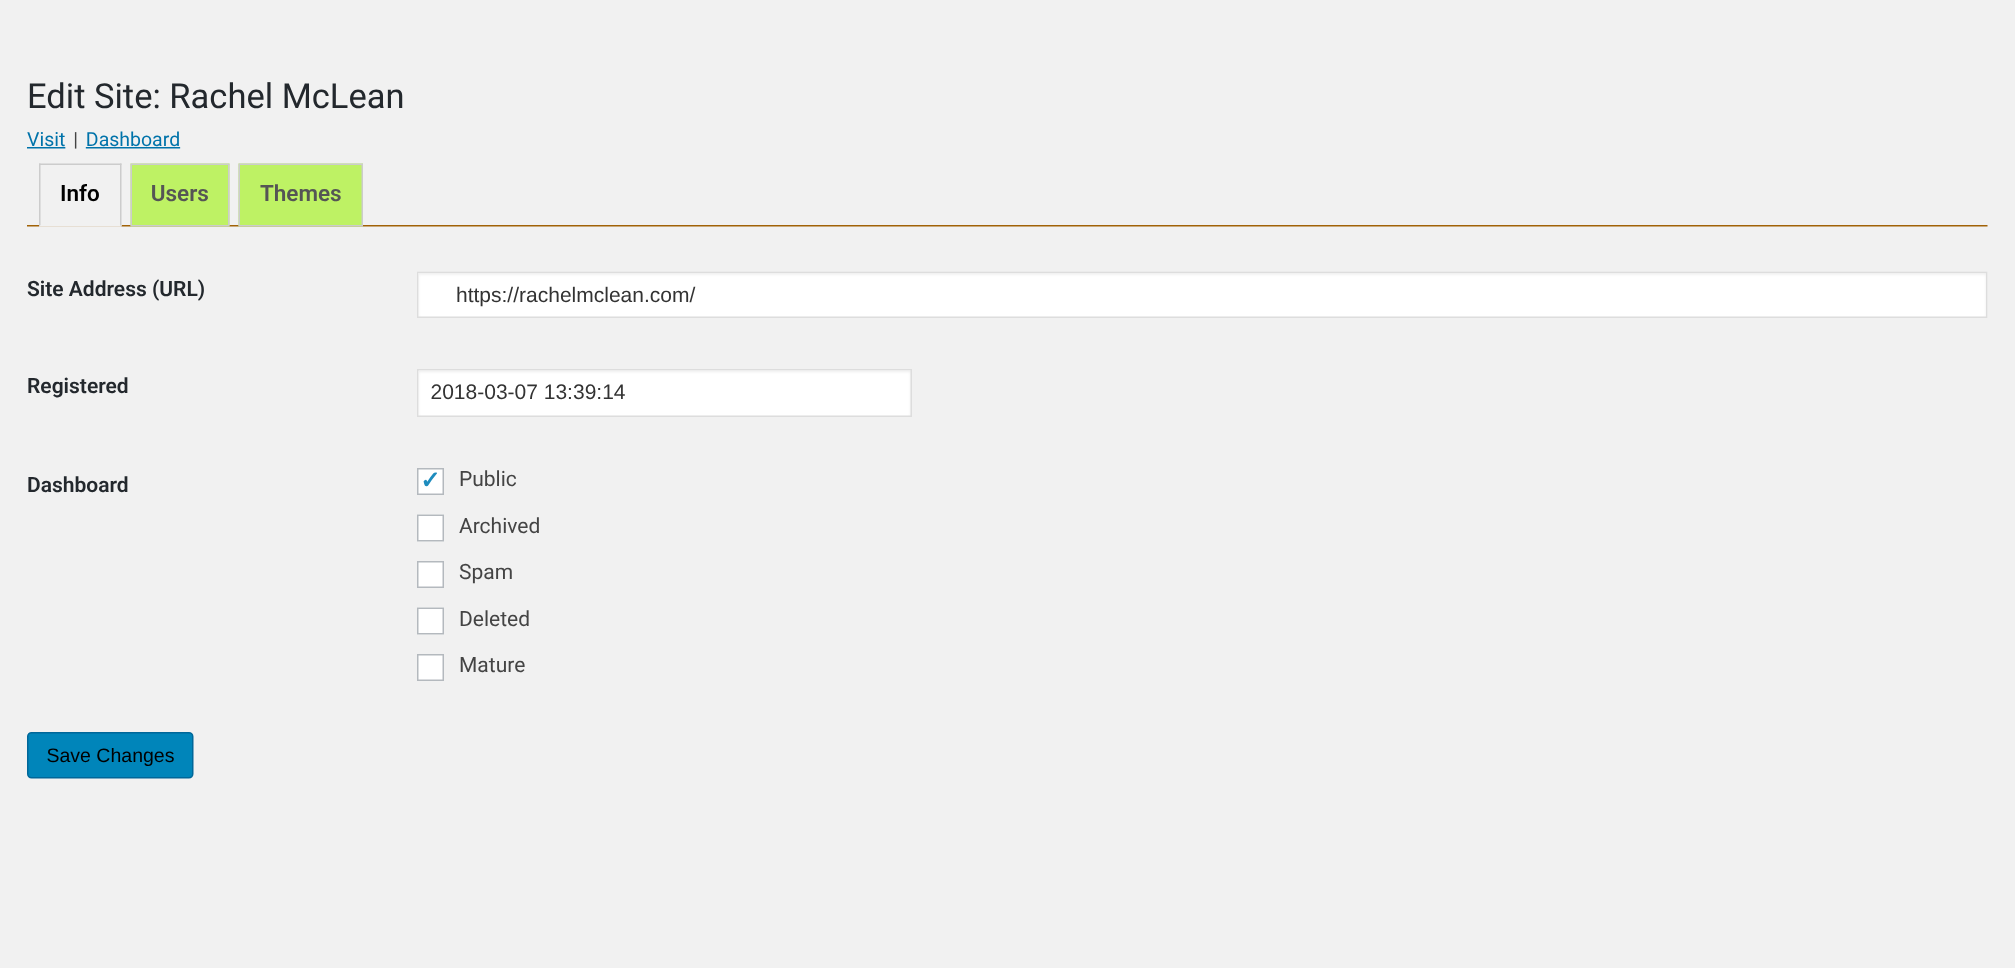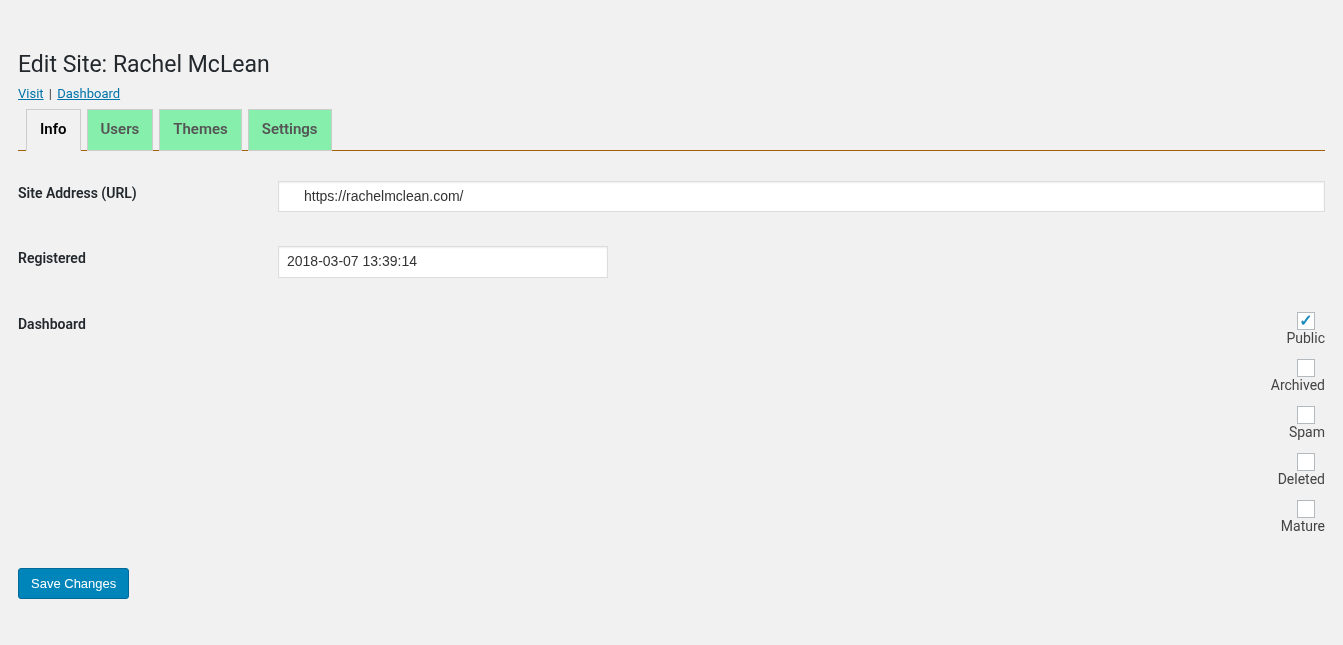--- a/index.html
+++ b/index.html
@@ -32,21 +32,21 @@
     .tab-row {
       display: flex;
       align-items: flex-end;
       border-bottom: 1px solid #a16207;
       margin-bottom: 26px;
       padding-left: 8px;
     }
     .tab {
       padding: 7px 13px;
       border: 1px solid #ccc;
-      background: #86efac;
+      background: #bef264;
       color: #555;
       font-size: 15px;
       font-weight: 600;
       margin-right: 6px;
       margin-bottom: -1px;
       cursor: pointer;
       line-height: 1.7;
     }
     .tab.active {
       background: #f1f1f1;
@@ -79,25 +79,24 @@
       background: #fff;
       color: #333;
       line-height: 1.4;
       box-shadow: inset 0 1px 2px rgba(0,0,0,0.07);
     }
     .text-input.wide { width: 100%; max-width: 1060px; padding-left: 25px; }
     .text-input.medium { width: 330px; }
     .attr-list { list-style: none; }
     .attr-list li {
       display: flex;
-      align-items: flex-end;
+      align-items: flex-start;
       font-size: 14px;
       color: #444;
       margin-bottom: 13px;
-      flex-direction: column;
     }
     .attr-list li:last-child { margin-bottom: 0; }
     .checkbox {
       appearance: none;
       width: 18px; height: 18px;
       border: 1px solid #b4b9be;
       background: #fff;
       margin-right: 10px;
       display: inline-flex;
       align-items: center;
@@ -107,21 +106,21 @@
     .checkbox:checked::before {
       content: "✓";
       color: #1e8cbe;
       font-size: 16px;
       font-weight: bold;
       line-height: 1;
     }
     .save-button {
       background: #0085ba;
       border: 1px solid #006799;
-      color: #ffffff;
+      color: #000000;
       font-size: 13px;
       font-weight: 400;
       padding: 7px 12px;
       border-radius: 3px;
       cursor: pointer;
       margin-top: 4px;
     }
   </style>
 </head>
 <body>
@@ -133,21 +132,20 @@
 <div class="sublinks">
   <a href="#">Visit</a>
   <span class="sep">|</span>
   <a href="#">Dashboard</a>
 </div>
 
 <div class="tab-row">
   <div class="tab active">Info</div>
   <div class="tab">Users</div>
   <div class="tab">Themes</div>
-  <div class="tab">Settings</div>
 </div>
 
 <table class="form-table">
   <tbody>
       <tr>
     <th>Site Address (URL)</th>
     <td>
       <input type="text" class="text-input wide" value="https://rachelmclean.com/" style="">
     </td>
   </tr>

